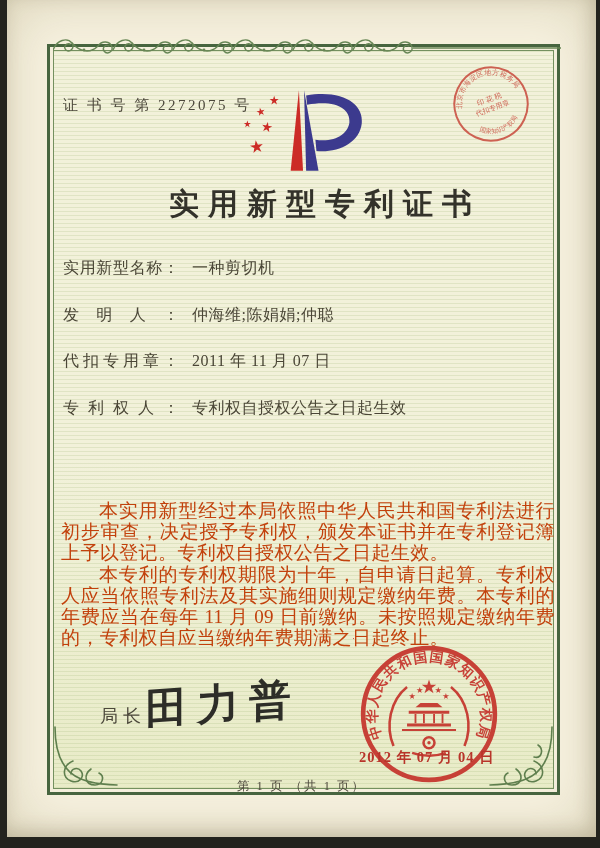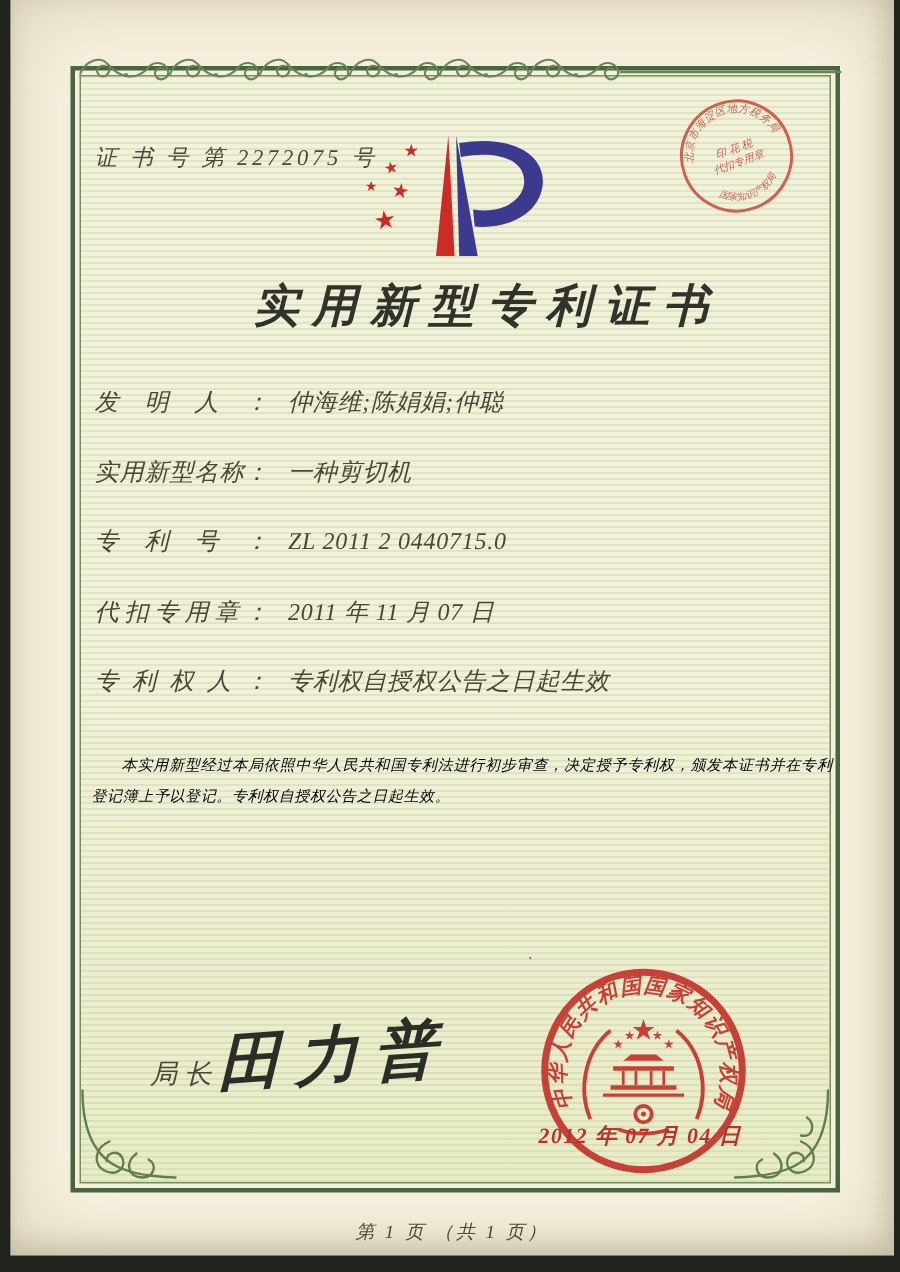--- a/index.html
+++ b/index.html
@@ -1,47 +1,47 @@
 <!DOCTYPE html>
 <html><head>
 <meta charset="utf-8">
 <style>
   html,body{margin:0;padding:0;background:#1e1e1a;}
   .photo{position:relative;width:600px;height:848px;background:#23231e;overflow:hidden;
          font-family:"Liberation Serif","DejaVu Serif",serif;}
   .page{position:absolute;left:7px;top:0;right:4px;bottom:11px;background:#f7f2e0;
-        box-shadow:inset 0 0 60px rgba(140,125,75,.28), inset -4px -6px 18px rgba(90,80,50,.25);font-style:italic;}
+        box-shadow:inset 0 0 60px rgba(140,125,75,.28), inset -4px -6px 18px rgba(90,80,50,.25);}
   .frame-outer{position:absolute;left:40px;top:44px;right:36px;bottom:42px;
         border:3px solid #47653f;padding:3px;box-sizing:border-box;}
   .frame-inner{position:absolute;left:3px;top:3px;right:3px;bottom:3px;
         border:1px solid #74905f;
         background-color:#f2f1da;
         background-image:repeating-linear-gradient(180deg, rgba(150,176,108,.20) 0px, rgba(150,176,108,.20) 1px, rgba(0,0,0,0) 1px, rgba(0,0,0,0) 4px),
                          linear-gradient(180deg, rgba(236,236,206,0) 55%, rgba(210,222,156,.30) 100%);}
   .ornament{position:absolute;pointer-events:none;}
   .cert-no{position:absolute;left:56px;top:96px;font-size:15px;color:#4c483b;letter-spacing:2.5px;}
   .logo{position:absolute;left:228px;top:88px;width:134px;height:88px;}
   .tax-stamp{position:absolute;left:444px;top:64px;width:80px;height:80px;transform:rotate(-20deg);opacity:.85;}
   .title{position:absolute;left:0;right:0;top:184px;text-align:center;font-size:30px;
          letter-spacing:9px;text-indent:9px;color:#33322a;font-weight:600;padding-left:38px;}
   .fields{position:absolute;left:56px;top:258px;right:50px;font-size:16px;color:#4a4636;}
   .frow{margin-bottom:25.5px;white-space:nowrap;}
   .flabel{display:inline-block;width:116px;text-align:justify;text-align-last:justify;}
   .fvalue{margin-left:9px;letter-spacing:.5px;}
-  .body-text{position:absolute;left:54px;top:500px;width:494px;font-size:10px;line-height:21.2px;
-         color:#000000;text-align:justify;}
+  .body-text{position:absolute;left:54px;top:500px;width:494px;font-size:19px;line-height:21.2px;
+         color:#c2410c;text-align:justify;}
   .body-text p{margin:0;text-indent:2em;letter-spacing:.4px;}
   .director{position:absolute;left:93px;top:704px;font-size:18px;letter-spacing:5px;color:#4c483b;}
   .signature{position:absolute;left:138px;top:676px;font-size:42px;color:#2d2d28;font-weight:bold;
          transform:rotate(-4deg) skewX(-4deg);letter-spacing:10px;white-space:nowrap;}
   .seal{position:absolute;left:346px;top:638px;width:152px;height:152px;opacity:.92;}
   .seal-date{position:absolute;left:352px;top:748px;font-size:14.5px;color:#b8342a;
          letter-spacing:1px;font-weight:600;white-space:nowrap;}
   .footer{position:absolute;left:0;right:0;top:778px;text-align:center;font-size:12.5px;
-         letter-spacing:2px;color:#4c483c;margin-top:35px;}
+         letter-spacing:2px;color:#4c483c;}
 </style>
 </head>
 <body>
 
 <div class="photo">
   <div class="page">
 
     <div class="frame-outer">
       <div class="frame-inner"></div>
     </div>
@@ -110,43 +110,40 @@
         </text>
         <text x="60" y="56" font-size="11" text-anchor="middle" stroke="none">印 花 税</text>
         <text x="60" y="70" font-size="10.5" text-anchor="middle" stroke="none">代扣专用章</text>
       </g>
     </svg>
 
     <div class="title">实用新型专利证书</div>
 
     <div class="fields">
       <div class="frow">
-        <span class="flabel">发明人：</span>
-        <span class="fvalue">仲海维;陈娟娟;仲聪</span>
-      </div>
-      <div class="frow">
         <span class="flabel">实用新型名称：</span>
         <span class="fvalue">一种剪切机</span>
       </div>
       <div class="frow">
-        <span class="flabel">专利号：</span>
-        <span class="fvalue">ZL 2011 2 0440715.0</span>
+        <span class="flabel">发明人：</span>
+        <span class="fvalue">仲海维;陈娟娟;仲聪</span>
       </div>
       <div class="frow">
         <span class="flabel">代扣专用章：</span>
         <span class="fvalue">2011 年 11 月 07 日</span>
       </div>
       <div class="frow">
         <span class="flabel">专利权人：</span>
         <span class="fvalue">专利权自授权公告之日起生效</span>
       </div>
     </div>
 
     <div class="body-text">
       <p>本实用新型经过本局依照中华人民共和国专利法进行初步审查，决定授予专利权，颁发本证书并在专利登记簿上予以登记。专利权自授权公告之日起生效。</p>
+      <p>本专利的专利权期限为十年，自申请日起算。专利权人应当依照专利法及其实施细则规定缴纳年费。本专利的年费应当在每年 11 月 09 日前缴纳。未按照规定缴纳年费的，专利权自应当缴纳年费期满之日起终止。</p>
     </div>
 
     <div class="director">局长</div>
     <div class="signature">田力普</div>
 
     <svg class="seal" viewBox="0 0 180 180">
       <g fill="#c5332b" stroke="#c5332b">
         <circle cx="90" cy="90" r="78" fill="none" stroke-width="5.5"></circle>
         <defs>
           <path id="sealRing" d="M33.8 116.2 A62 62 0 1 1 146.2 116.2" fill="none"></path>

